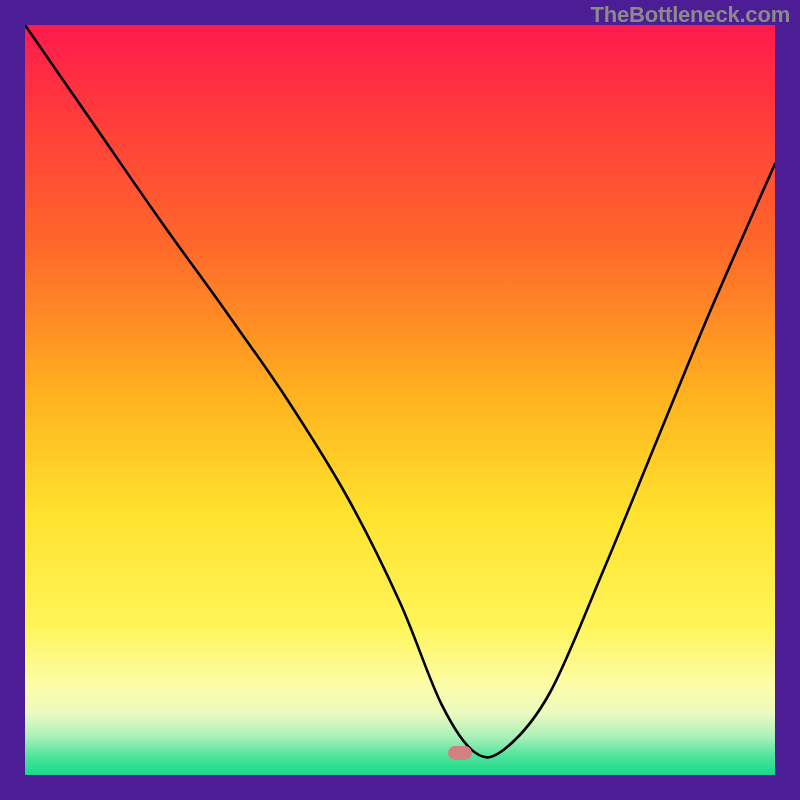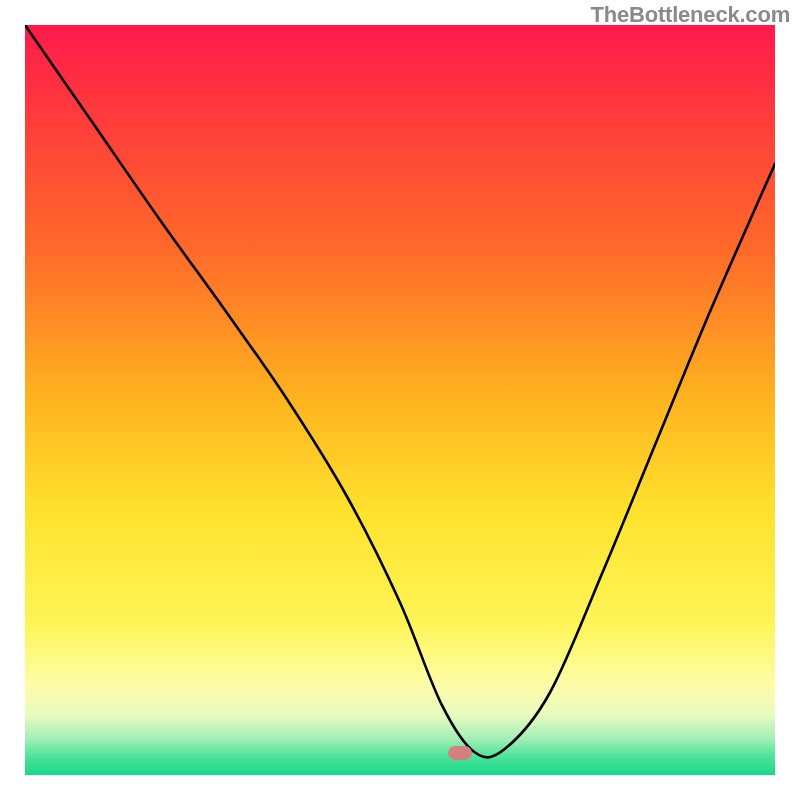--- a/index.html
+++ b/index.html
@@ -9,21 +9,21 @@
     height: 800px;
     background: #000;
     overflow: hidden;
   }
   .frame {
     position: absolute;
     left: 0;
     top: 0;
     width: 800px;
     height: 800px;
-    background: #ffffff;
+    background: #4c1d95;
   }
   .watermark {
     position: absolute;
     top: 2px;
     right: 10px;
     font-family: Arial, Helvetica, sans-serif;
     font-size: 22px;
     font-weight: 600;
     color: #8a8a8a;
     letter-spacing: -0.2px;

